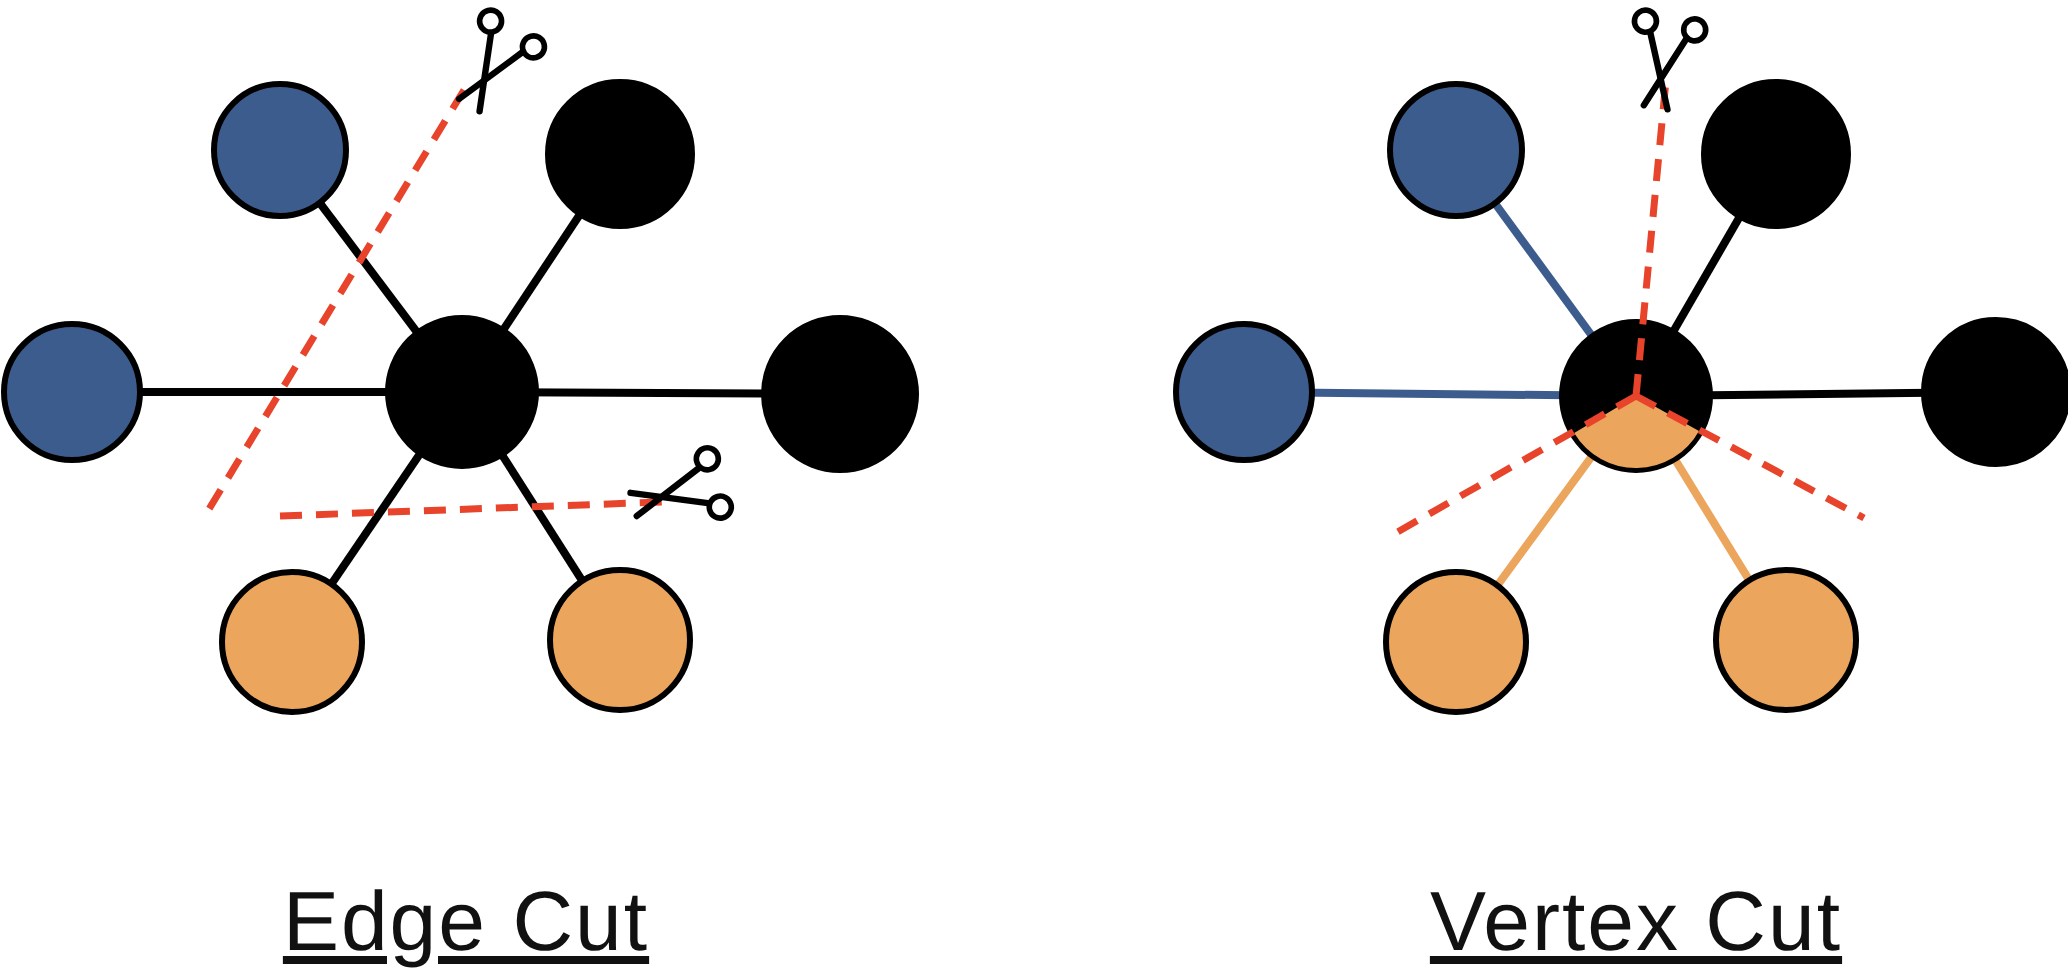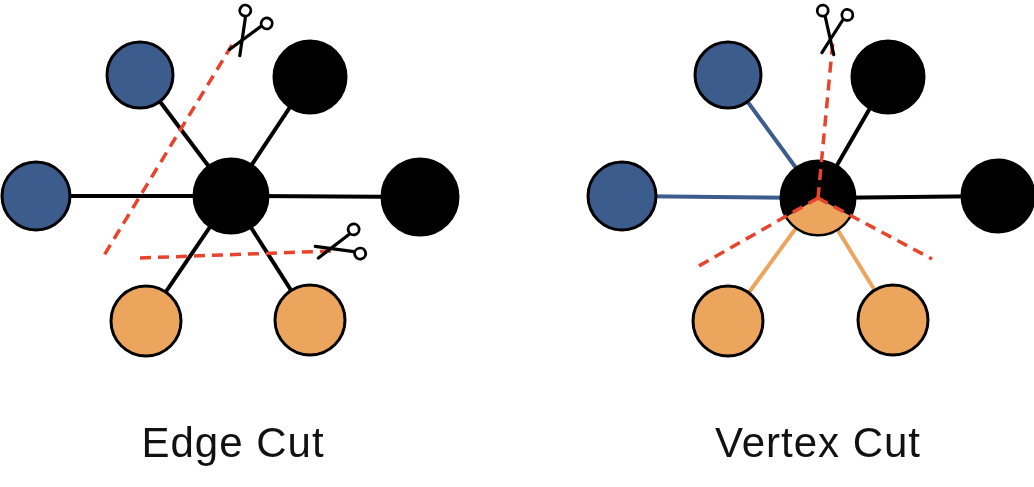--- a/index.html
+++ b/index.html
@@ -17,30 +17,31 @@
     background: #ffffff;
     font-family: "Liberation Sans", sans-serif;
   }
   .diagram-svg {
     position: absolute;
     left: 0;
     top: 0;
   }
   .panel-label {
     position: absolute;
-    top: 420px;
+    top: 438px;
     height: 50px;
     text-align: center;
     font-size: 42px;
     font-weight: 300;
     letter-spacing: 1px;
     color: #111111;
     font-family: "Liberation Sans", sans-serif;
     line-height: 1.1;
     user-select: none;
+    text-decoration: underline;
   }
   .panel-label.left  { left: 0px;   width: 466px; }
   .panel-label.right { left: 585px; width: 466px; }
 </style>
 </head>
 <body>
 
 <div class="figure">
   <svg class="diagram-svg" width="1034" height="487" viewBox="0 0 1034 487">
     <g>

